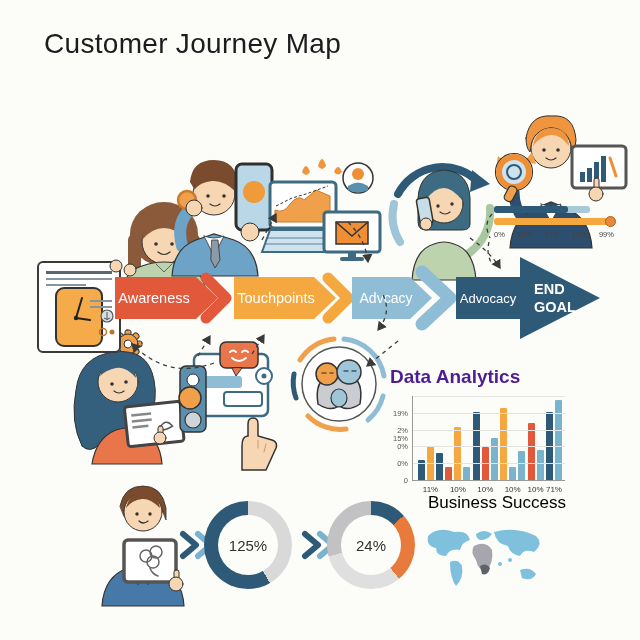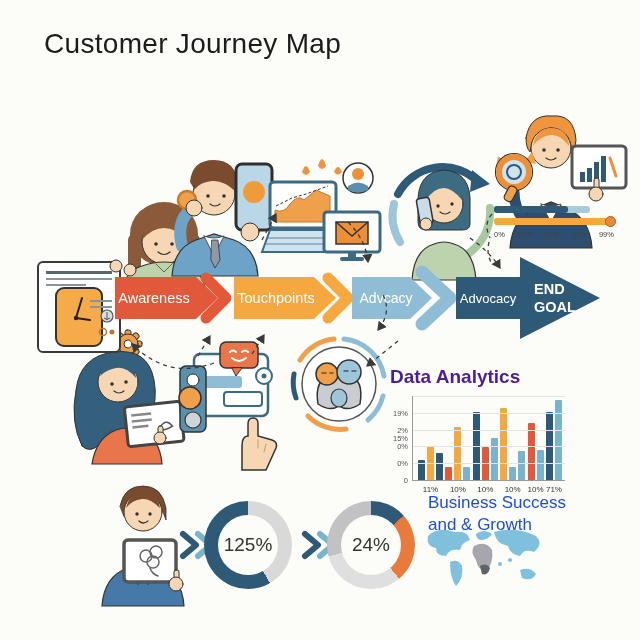--- a/index.html
+++ b/index.html
@@ -28,25 +28,25 @@
           justify-content:space-between;align-items:flex-end;}
   .bargroup{position:relative;display:flex;}
   .bars{display:flex;align-items:flex-end;gap:2px;}
   .bar{width:7px;border-radius:1px 1px 0 0;}
   .xlabel{position:absolute;left:50%;transform:translateX(-50%);bottom:-14px;
           font-size:8px;color:#333;white-space:nowrap;}
   
   .donut{position:absolute;width:88px;height:88px;border-radius:50%;
          display:flex;align-items:center;justify-content:center;}
   .donut::after{content:'';position:absolute;inset:14px;border-radius:50%;background:#fcfcf9;}
-  .donut span{position:relative;z-index:1;font-size:19px;color:#333;}
+  .donut span{position:relative;z-index:1;font-size:15px;color:#333;}
   #donut-1{left:204px;top:501px;}
   #donut-2{left:327px;top:501px;}
   
-  #biz-heading{position:absolute;left:428px;top:492px;font-size:17px;color:#1d4ed8;line-height:1.3;}
+  #biz-heading{position:absolute;left:428px;top:492px;font-size:17px;color:#000000;line-height:1.3;}
 </style>
 </head>
 <body>
 
 <div id="canvas">
 
   <div id="page-title">Customer Journey Map</div>
 
   <svg class="layer" viewBox="0 0 640 640">
 
@@ -393,16 +393,15 @@
 
   <div class="donut" id="donut-1" style="background: conic-gradient(rgb(217, 217, 217) 0deg, rgb(217, 217, 217) 150deg, rgb(46, 90, 119) 150deg, rgb(46, 90, 119) 360deg);">
     <span>125%</span>
   </div>
   <div class="donut" id="donut-2" style="background: conic-gradient(rgb(46, 90, 119) 0deg, rgb(46, 90, 119) 48deg, rgb(232, 123, 59) 48deg, rgb(232, 123, 59) 140deg, rgb(223, 223, 223) 140deg, rgb(223, 223, 223) 255deg, rgb(194, 194, 196) 255deg, rgb(194, 194, 196) 360deg);">
     <span>24%</span>
   </div>
 
   <div id="biz-heading">
     <div>Business Success</div>
-    <div>and &amp; Growth</div>
   </div>
 
 </div>
 
 </body></html>

